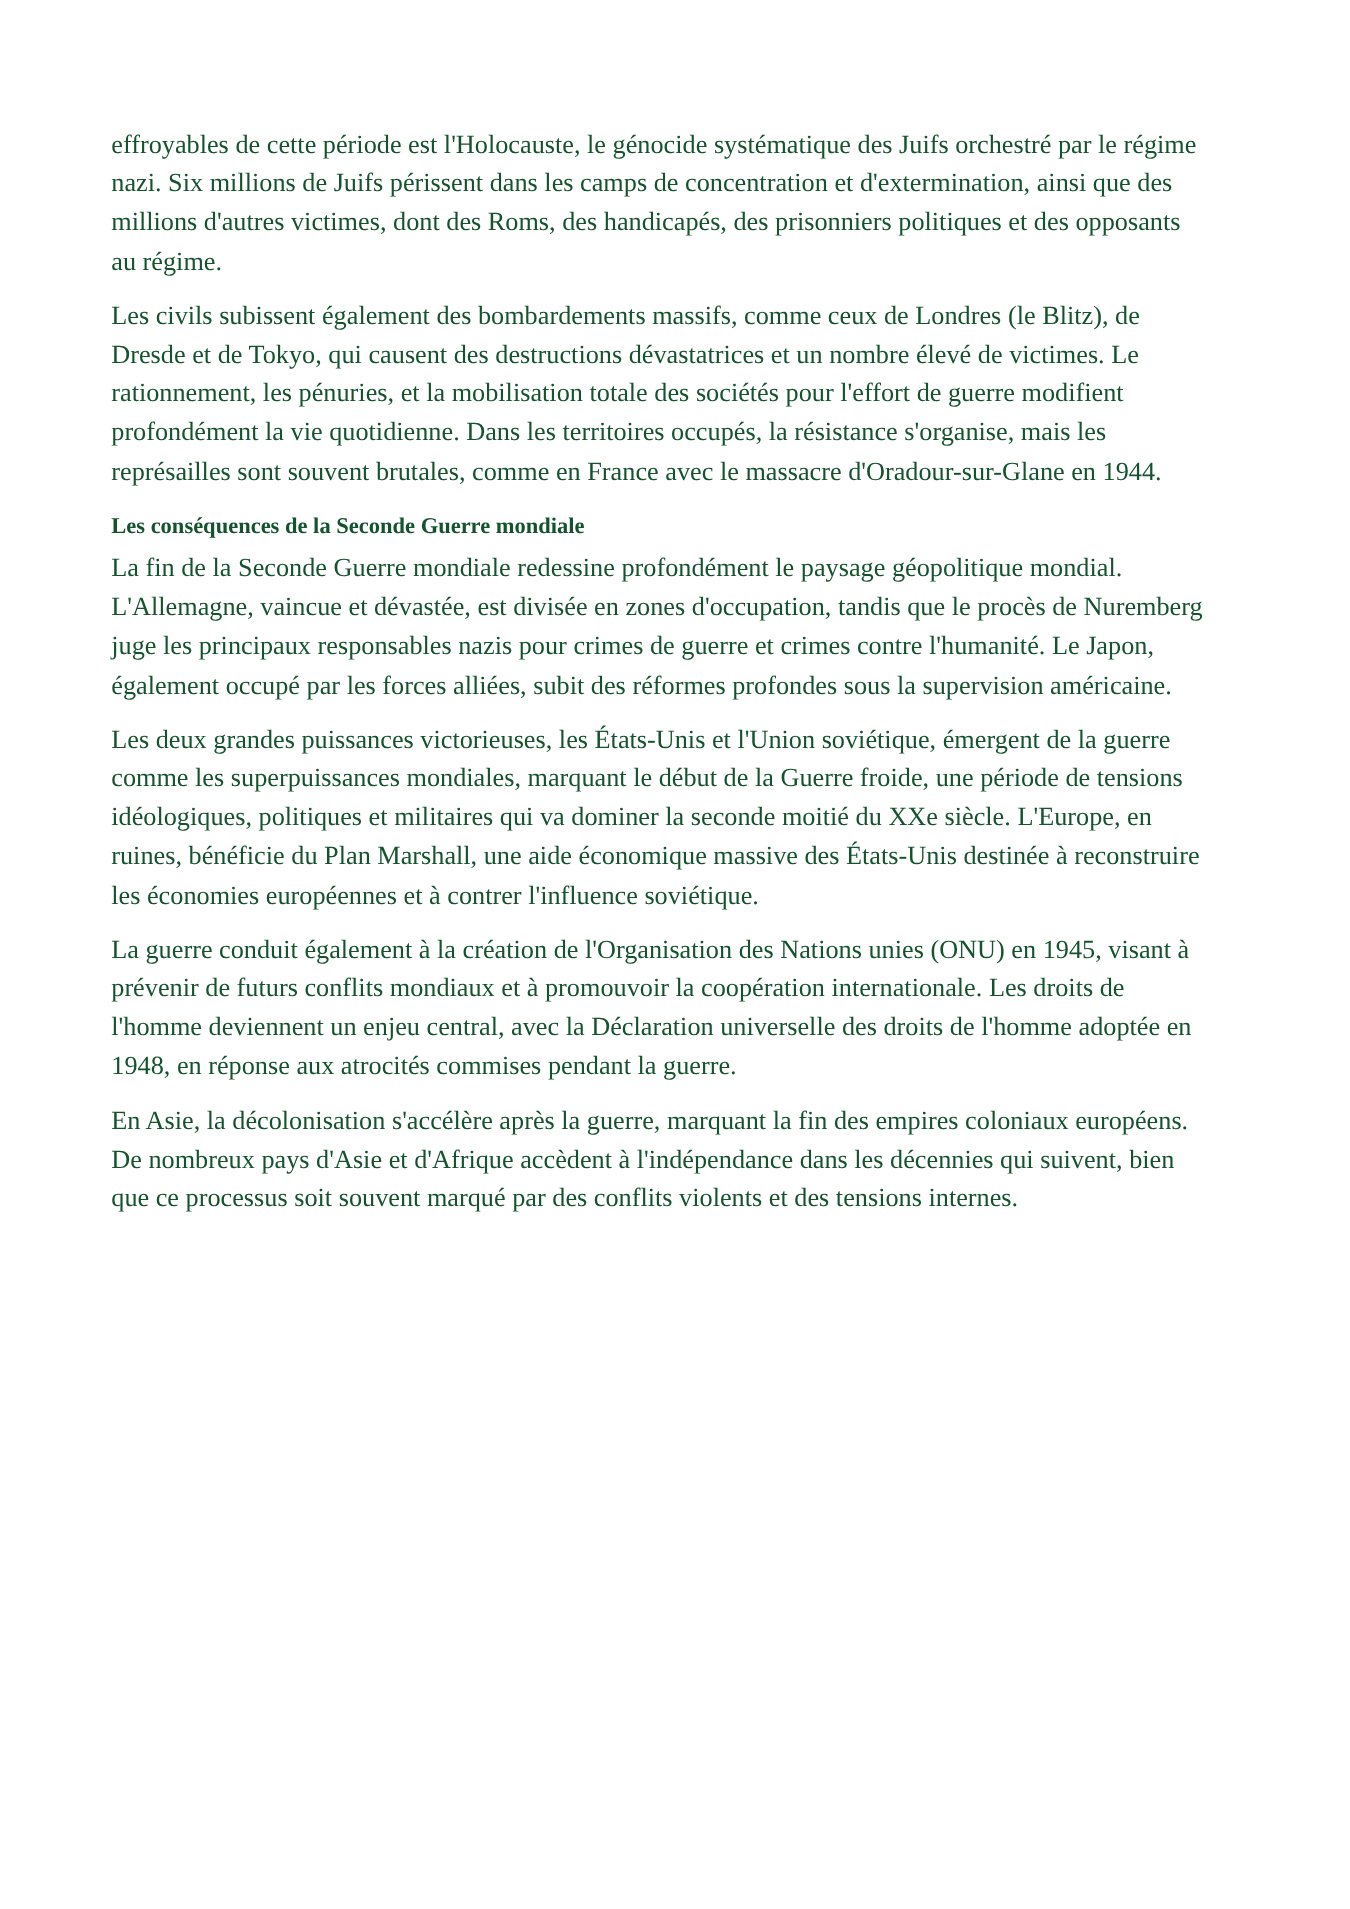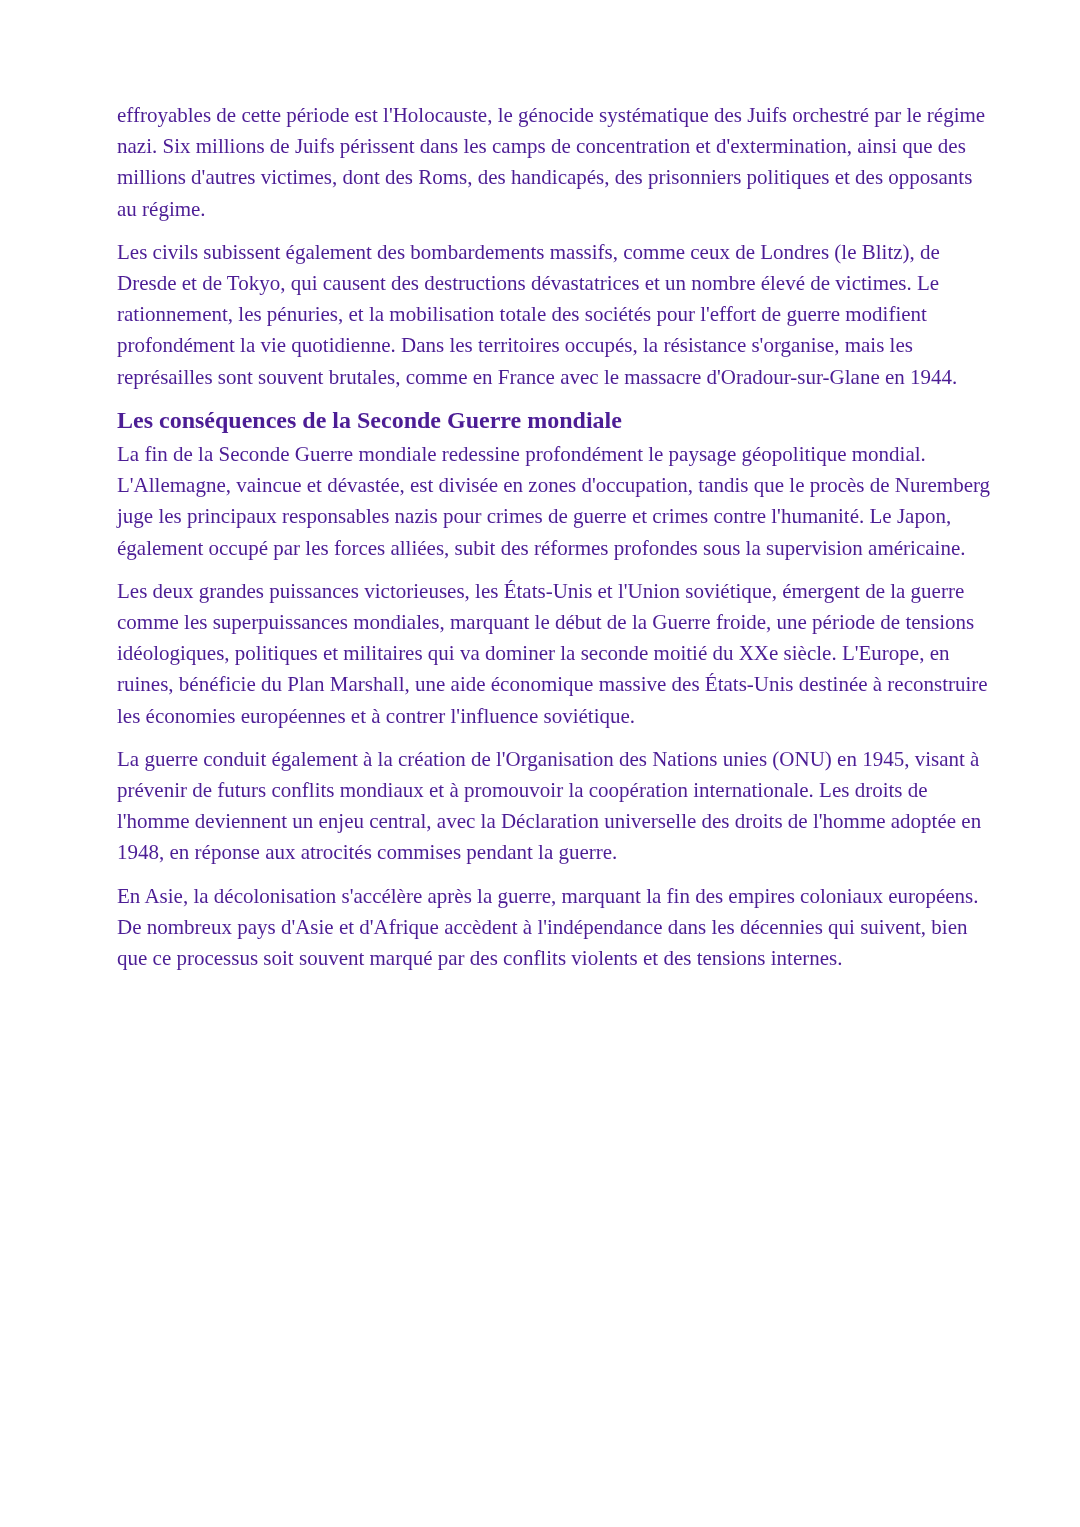--- a/index.html
+++ b/index.html
@@ -8,33 +8,33 @@
       background: #ffffff;
     }
     body {
       width: 1080px;
       height: 1527px;
       position: relative;
       overflow: hidden;
     }
     .page {
       position: absolute;
-      left: 117px;
+      left: 89px;
       top: 100px;
       width: 880px;
       font-family: "Liberation Serif", "DejaVu Serif", serif;
       font-size: 21px;
       line-height: 31.2px;
-      color: #4c1d95;
+      color: #14532d;
     }
     .page p {
       margin: 0 0 12px 0;
     }
     .page h3 {
-      font-size: 24px;
+      font-size: 18px;
       font-weight: bold;
       margin: 0 0 3px 0;
       line-height: 31.2px;
     }
   </style>
 </head>
 <body>
 
 <div class="page">
   <p>effroyables de cette période est l'Holocauste, le génocide systématique des Juifs orchestré par le régime nazi. Six millions de Juifs périssent dans les camps de concentration et d'extermination, ainsi que des millions d'autres victimes, dont des Roms, des handicapés, des prisonniers politiques et des opposants au régime.</p>

